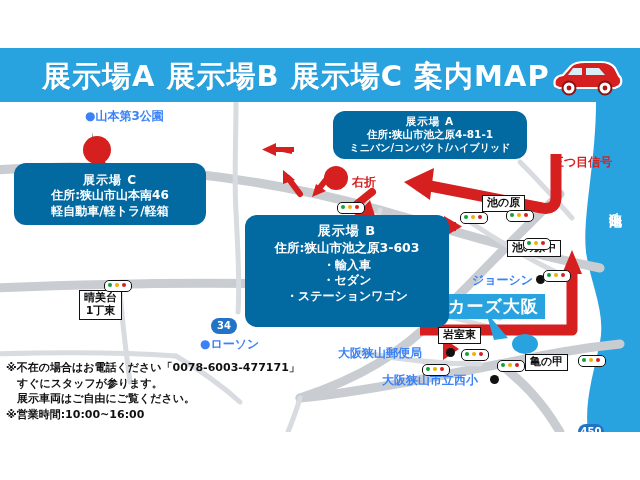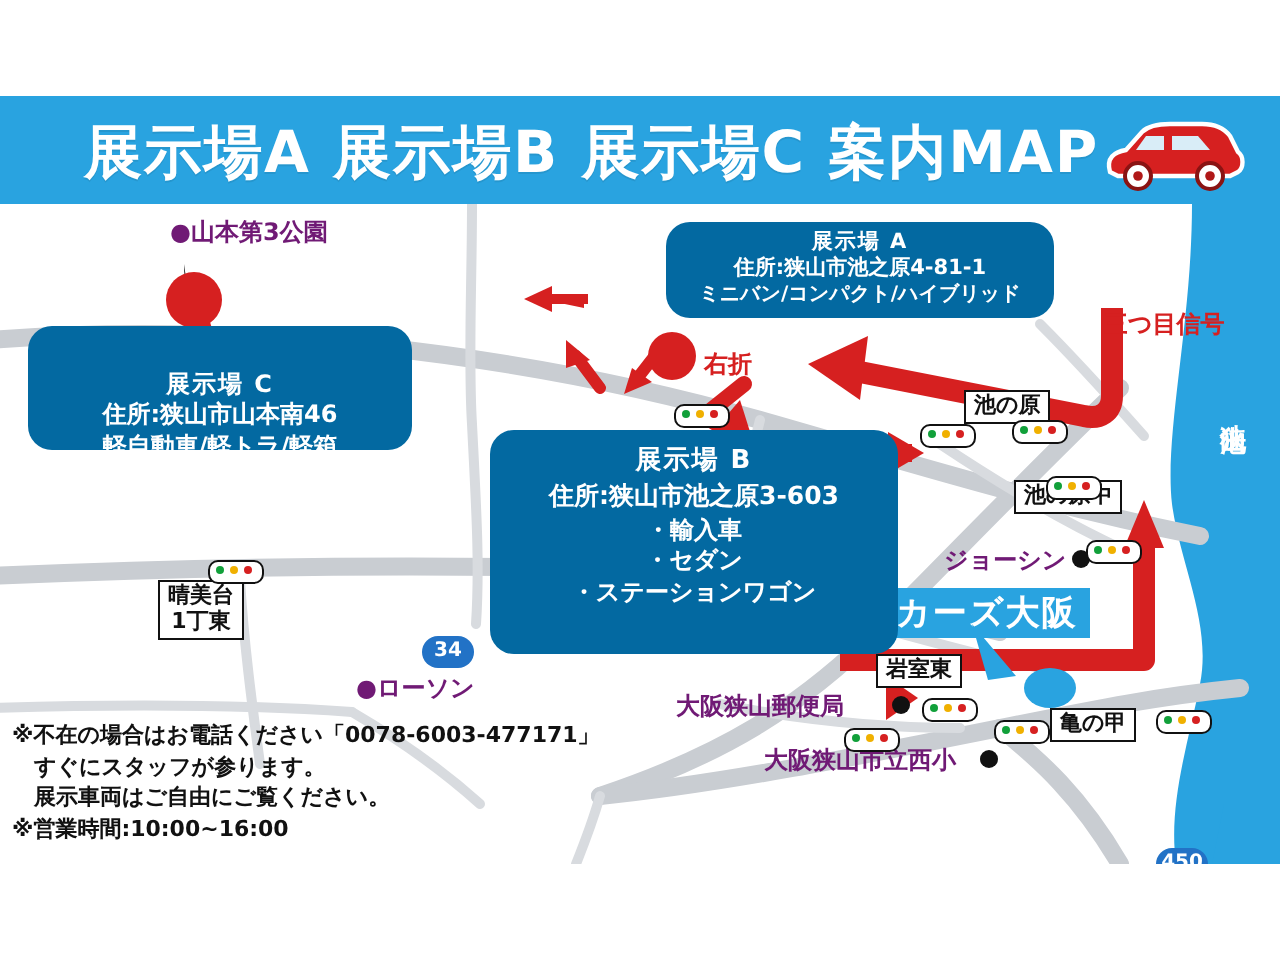--- a/index.html
+++ b/index.html
@@ -27,33 +27,33 @@
            line-height:1.28;box-sizing:border-box;}
   .callout .ttl{font-size:12px;letter-spacing:1px;}
   .callout .addr{font-size:11.5px;}
   .callout .cats{font-size:11px;}
 
   #calloutA{left:333px;top:111px;width:194px;height:48px;padding-top:4px;}
   #calloutA .ttl{font-size:10.5px;}
   #calloutA .addr{font-size:10.5px;}
   #calloutA .cats{font-size:10px;}
 
-  #calloutC{left:14px;top:163px;width:192px;height:62px;padding-top:22px;}
+  #calloutC{left:14px;top:163px;width:192px;height:62px;padding-top:10px;}
   #calloutC .ttl{font-size:12px;}
   #calloutC .addr{font-size:12px;}
   #calloutC .cats{font-size:12px;}
 
   #calloutB{left:245px;top:215px;width:204px;height:112px;padding-top:8px;}
   #calloutB .ttl{font-size:13px;}
   #calloutB .addr{font-size:12.5px;}
   #calloutB .list{font-size:12px;margin-top:2px;}
   #calloutB .list div{line-height:1.32;}
 
   
-  .lbl{position:absolute;color:#701a75;font-weight:bold;white-space:nowrap;
+  .lbl{position:absolute;color:#3b82f6;font-weight:bold;white-space:nowrap;
        font-size:11px;line-height:1.15;}
   .boxlbl{position:absolute;background:#ffffff;border:1.6px solid #111111;
        color:#111111;font-weight:bold;font-size:11px;line-height:1.18;
        padding:1px 4px;text-align:center;white-space:nowrap;}
   .dot{position:absolute;width:9px;height:9px;border-radius:50%;
        background:#111111;}
 
   
   .sig{position:absolute;width:26px;height:10px;border-radius:5px;
        background:#ffffff;border:1.6px solid #111111;}
@@ -192,21 +192,21 @@
     <svg style="position:absolute;left:330px;top:96px;width:60px;height:50px" viewBox="0 0 60 50">
       <path d="M2 46 L40 2 L52 40 Z" fill="#d62020"></path>
     </svg>
 
     <div style="position:absolute;left:443px;top:236px;width:0;height:0;
                 border-top:11px solid transparent;border-bottom:11px solid transparent;
                 border-left:16px solid #d62020;"></div>
 
     <div class="lbl" style="left:85px;top:8px;font-size:12px;">●山本第3公園</div>
 
-    <div class="lbl" style="left:178px;top:188px;font-size:12px;margin-top:48px;">●ローソン</div>
+    <div class="lbl" style="left:200px;top:188px;font-size:12px;margin-top:48px;">●ローソン</div>
 
     <div class="boxlbl" style="left:79px;top:188px;">
       <div>晴美台</div>
       <div>1丁東</div>
     </div>
 
     <div class="boxlbl" style="left:482px;top:93px;">池の原</div>
 
     <div class="boxlbl" style="left:507px;top:138px;">池の原中</div>
 

